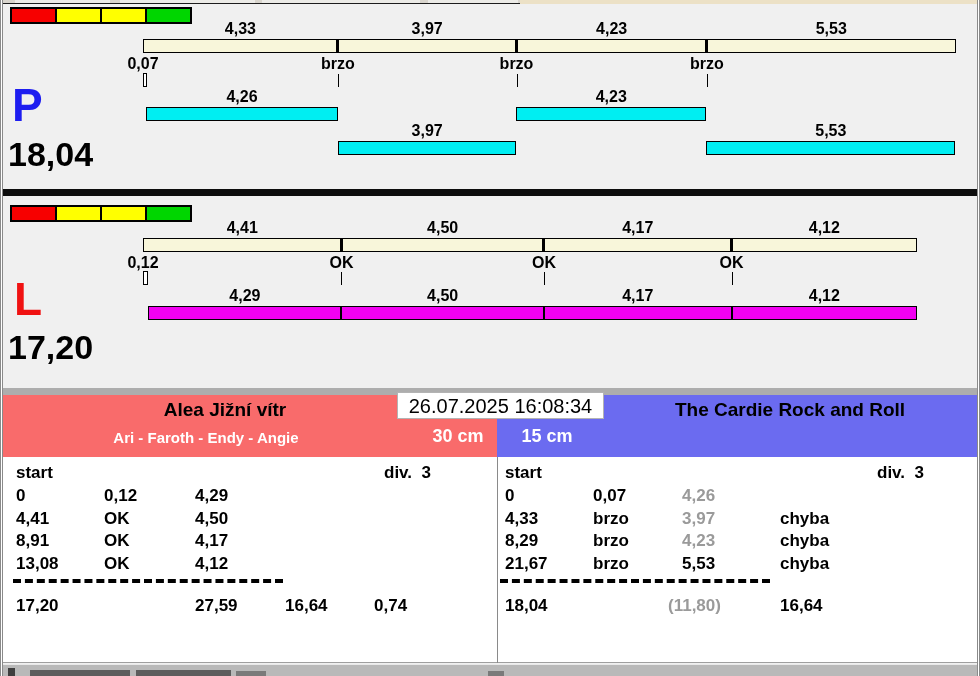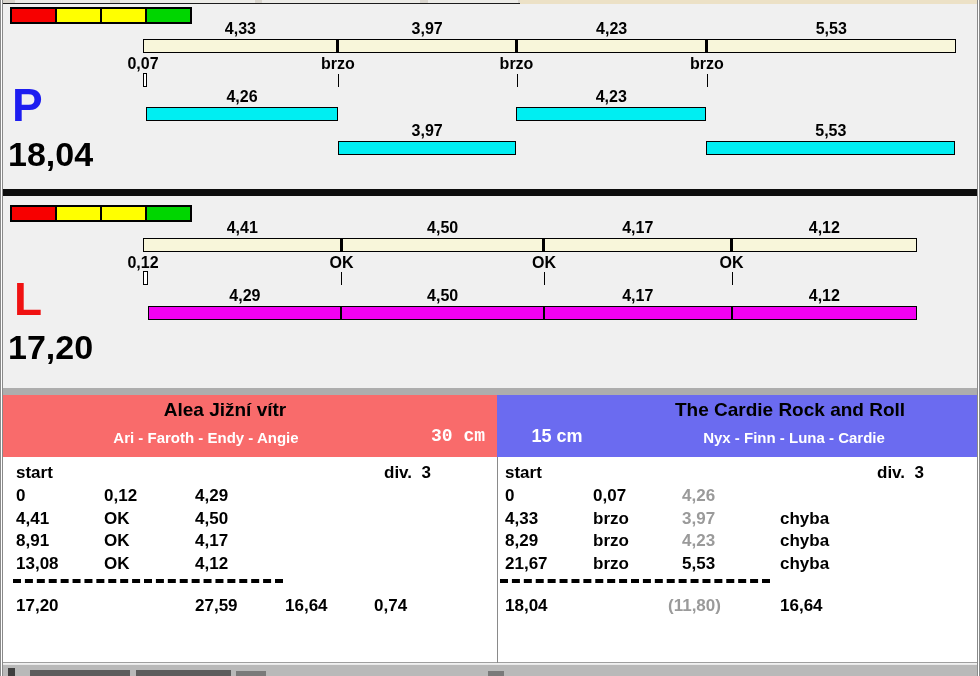--- a/index.html
+++ b/index.html
@@ -23,22 +23,22 @@
   .team{top:395px;height:62px;}
   .team-left{left:3px;width:494px;}
   .team-right{left:497px;width:480px;}
   .team-name{position:absolute;top:4px;transform:translateX(-50%);font-weight:700;font-size:19px;white-space:pre;color:#000;}
   .team-left .team-name{left:222px;}
   .team-right .team-name{left:293px;}
   .team-dogs{position:absolute;top:34px;transform:translateX(-50%);font-weight:700;font-size:15px;white-space:pre;color:#fff;}
   .team-left .team-dogs{left:203px;}
   .team-right .team-dogs{left:297px;}
   .jump-height{position:absolute;top:31px;transform:translateX(-50%);font-weight:700;font-size:18px;white-space:pre;color:#fff;}
-  .team-left .jump-height{left:455px;font-family:Liberation Mono, monospace;}
-  .team-right .jump-height{left:60px;}
+  .team-left .jump-height{left:455px;}
+  .team-right .jump-height{left:50px;}
   .timestamp{left:397px;top:392px;width:207px;height:27px;background:#ffffff;border:1px solid #b3b3b3;
     text-align:center;font-size:20px;font-weight:400;line-height:26px;white-space:pre;}
   
   .tables-bg{left:3px;top:457px;width:974px;height:206px;background:#ffffff;border-bottom:1px solid #9f9f9f;}
   .tables-divider{left:497px;top:457px;width:1px;height:206px;background:#8a8a8a;}
   .cell{position:absolute;font-weight:700;font-size:17px;white-space:pre;line-height:1;}
   .cell.gray{color:#9a9a9a;}
   .dash-sep{border-top:4px dashed #000;height:0;}
   
   .bottom-strip{left:0;top:664px;width:980px;height:12px;background:#b9b9b9;border-top:1px solid #e9e9e9;}
@@ -133,23 +133,23 @@
   <div class="abs divider-black"></div>
   <div class="abs gray-strip"></div>
 
   <div class="abs team team-left" id="teamL" style="background: rgb(249, 107, 107);">
     <div class="team-name">Alea Jižní vítr</div>
     <div class="team-dogs">Ari - Faroth - Endy - Angie</div>
     <div class="jump-height">30 cm</div>
   </div>
   <div class="abs team team-right" id="teamR" style="background: rgb(107, 107, 240);">
     <div class="team-name">The Cardie Rock and Roll</div>
-    <div class="team-dogs">Nyx - Finn - Luna - Cardie</div>
     <div class="jump-height">15 cm</div>
   </div>
+  <div class="abs timestamp">26.07.2025 16:08:34</div>
 
   <div class="abs tables-bg"></div>
   <div class="abs tables-divider"></div>
   <div id="tables">
       <div style="position: absolute; box-sizing: border-box; left: 0px; top: 0px;">
         <div class="cell" style="position: absolute; box-sizing: border-box; left: 16px; top: 464px;">start</div>
         <div class="cell" style="position: absolute; box-sizing: border-box; left: 384px; top: 464px;">div.  3</div>
         <div class="cell" style="position: absolute; box-sizing: border-box; left: 16px; top: 487px;">0</div>
         <div class="cell" style="position: absolute; box-sizing: border-box; left: 104px; top: 487px;">0,12</div>
         <div class="cell" style="position: absolute; box-sizing: border-box; left: 195px; top: 487px;">4,29</div>

